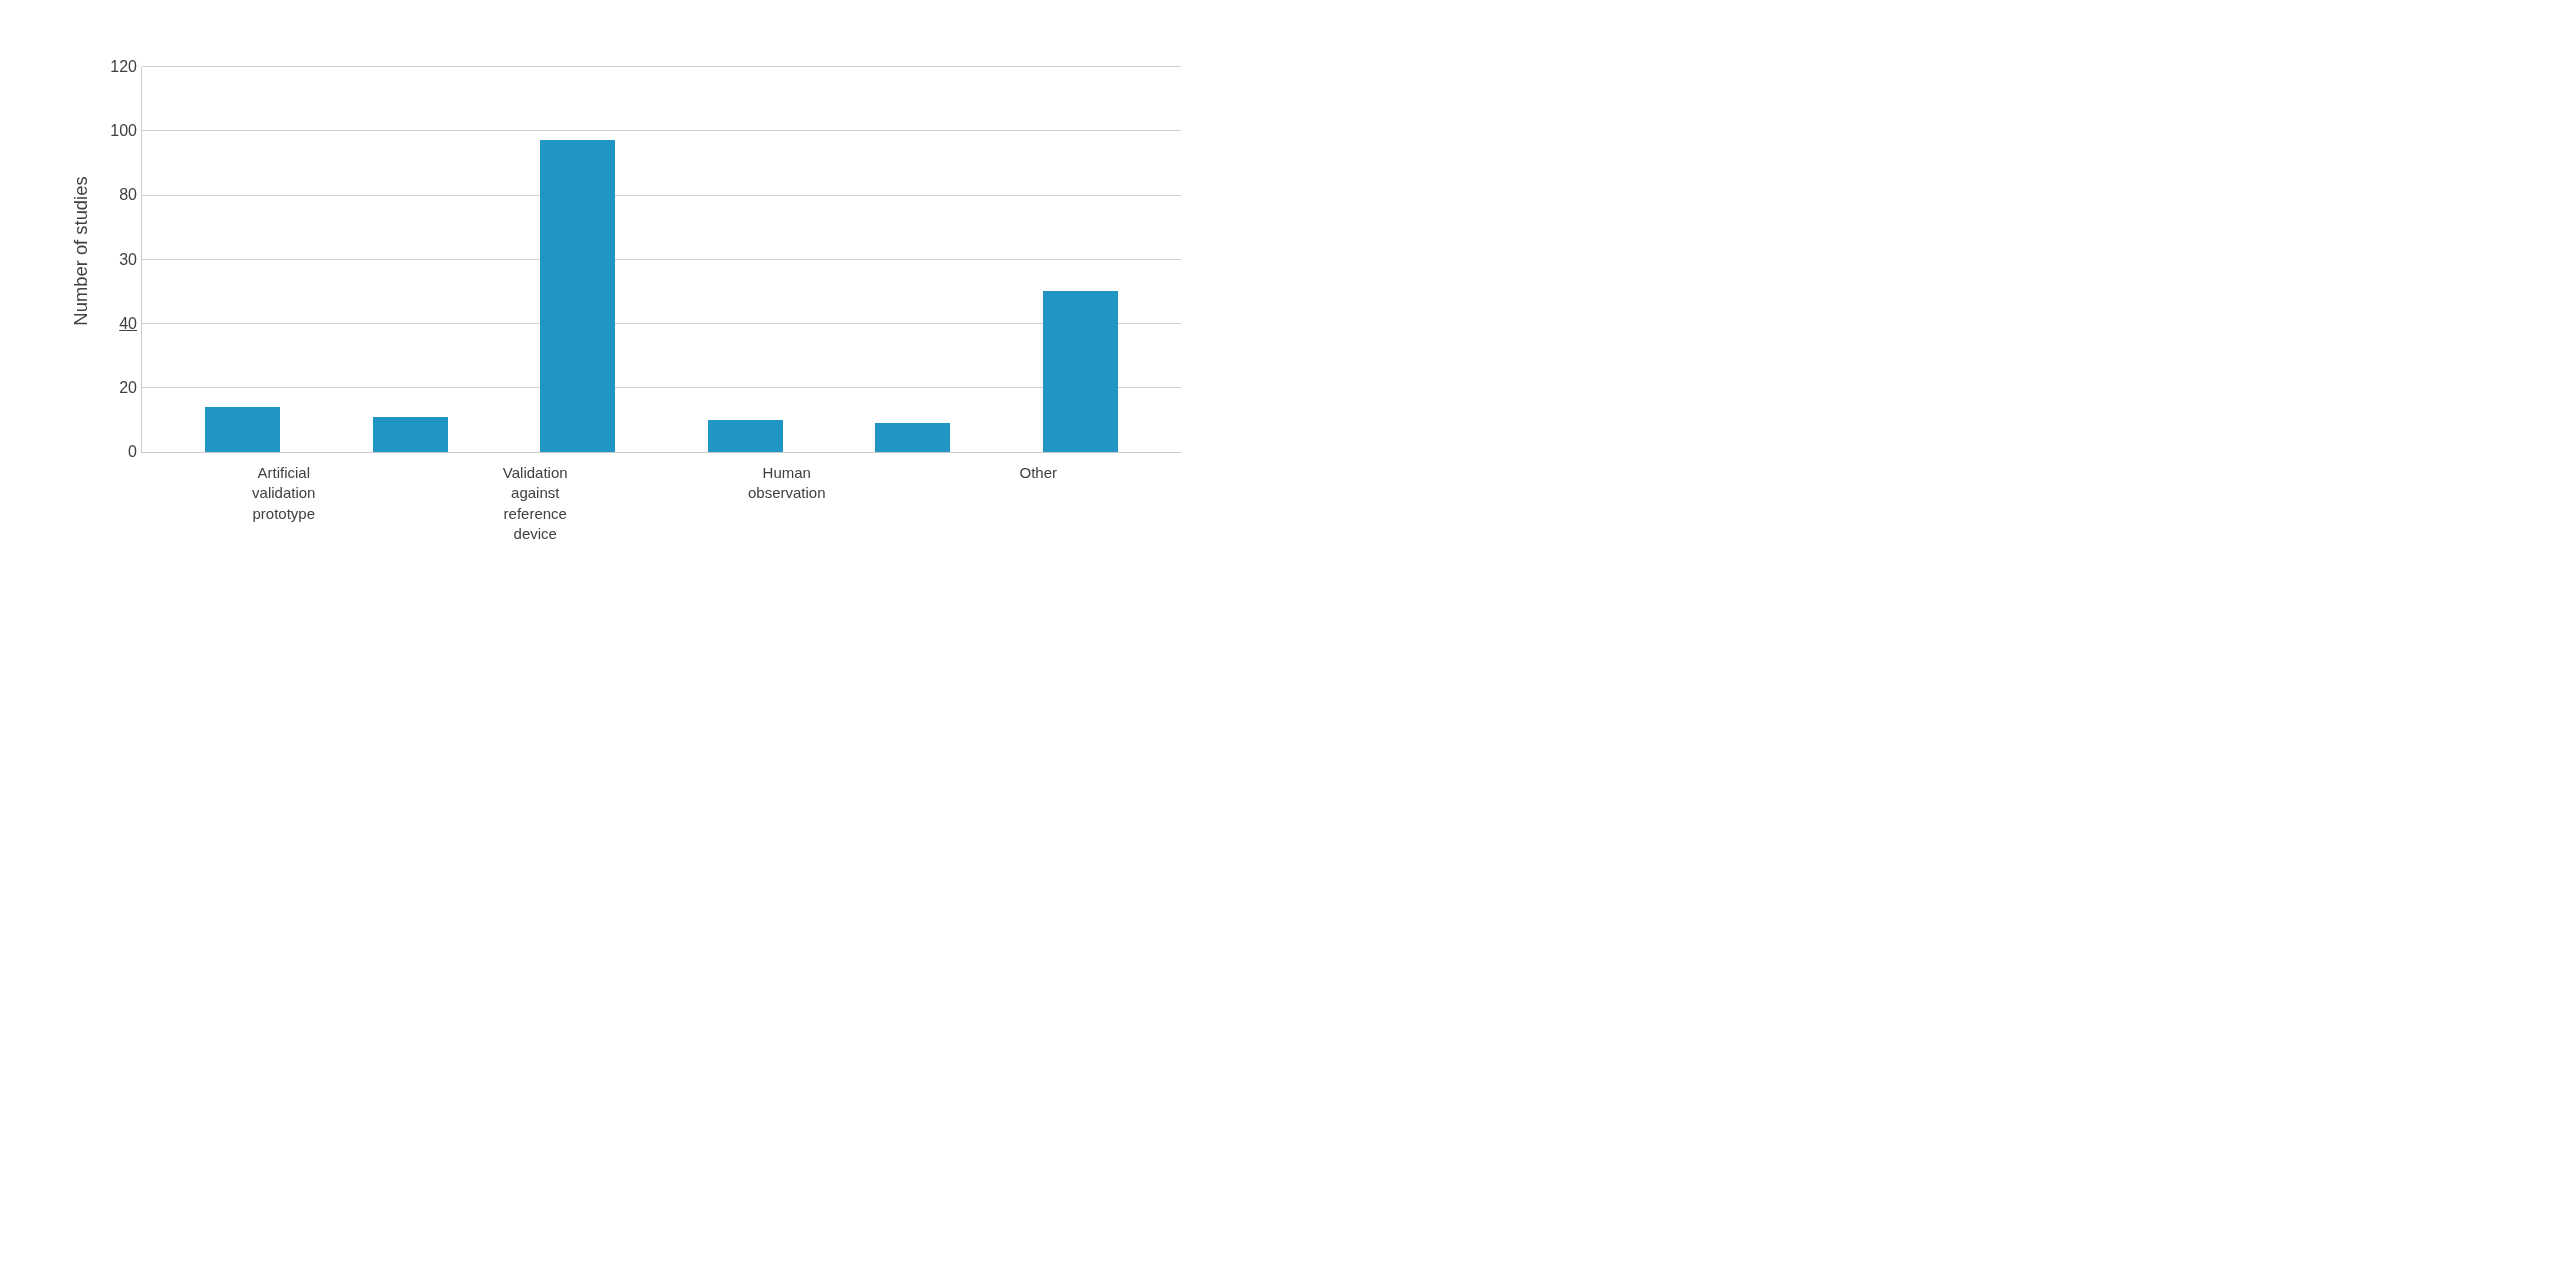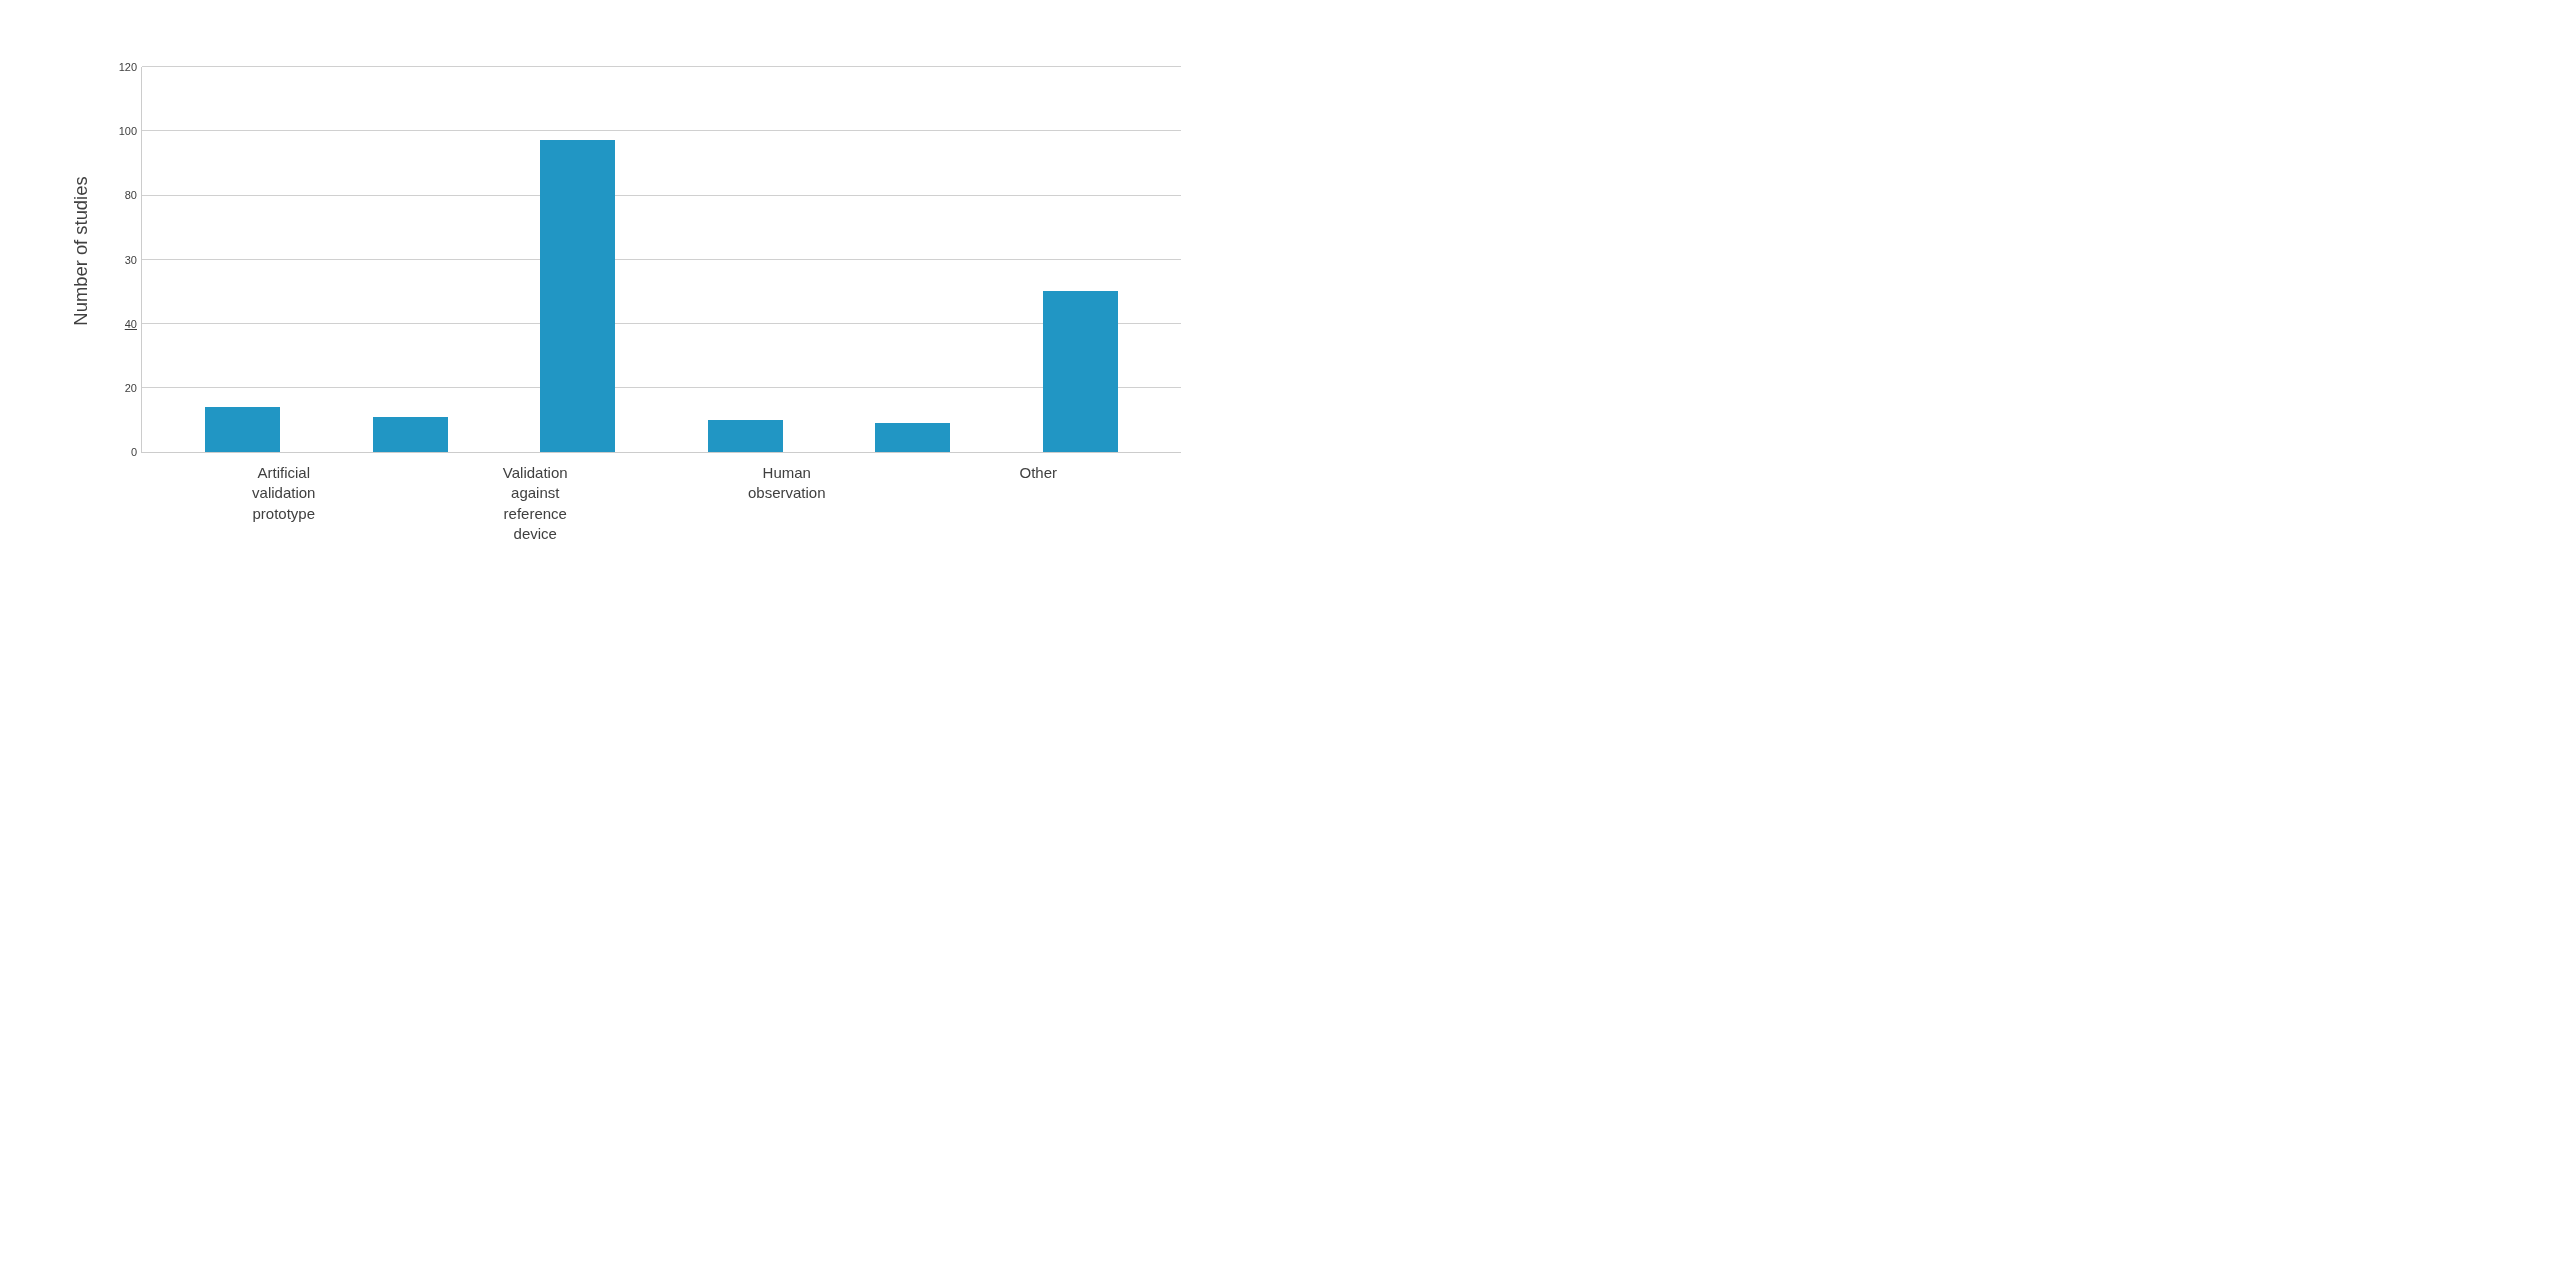--- a/index.html
+++ b/index.html
@@ -44,21 +44,21 @@
     }
     .grid-line {
       position: absolute;
       left: 0; right: 0;
       height: 0.8px;
       background: #d0d0d0;
     }
     .y-tick-label {
       position: absolute;
       left: -42px;
-      font-size: 11px;
+      font-size: 16px;
       color: #404040;
       transform: translateY(50%);
       text-align: right;
       width: 37px;
     }
     .bars-area {
       position: absolute;
       top: 0; left: 0;
       width: 100%; height: 100%;
       display: flex;

